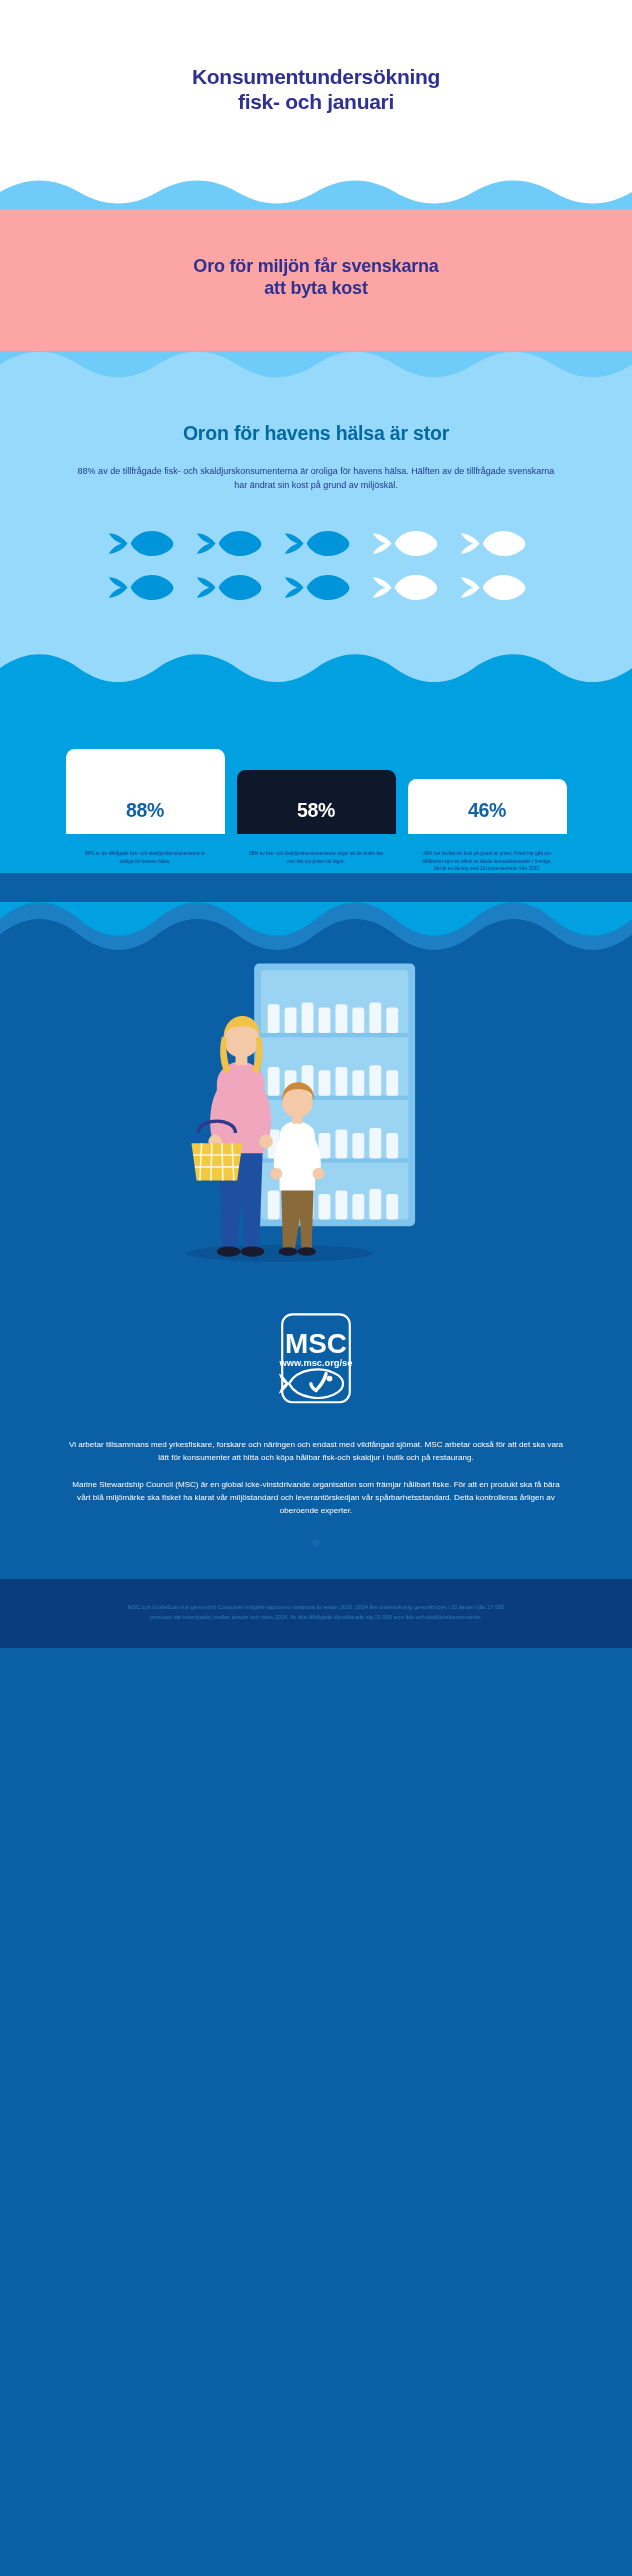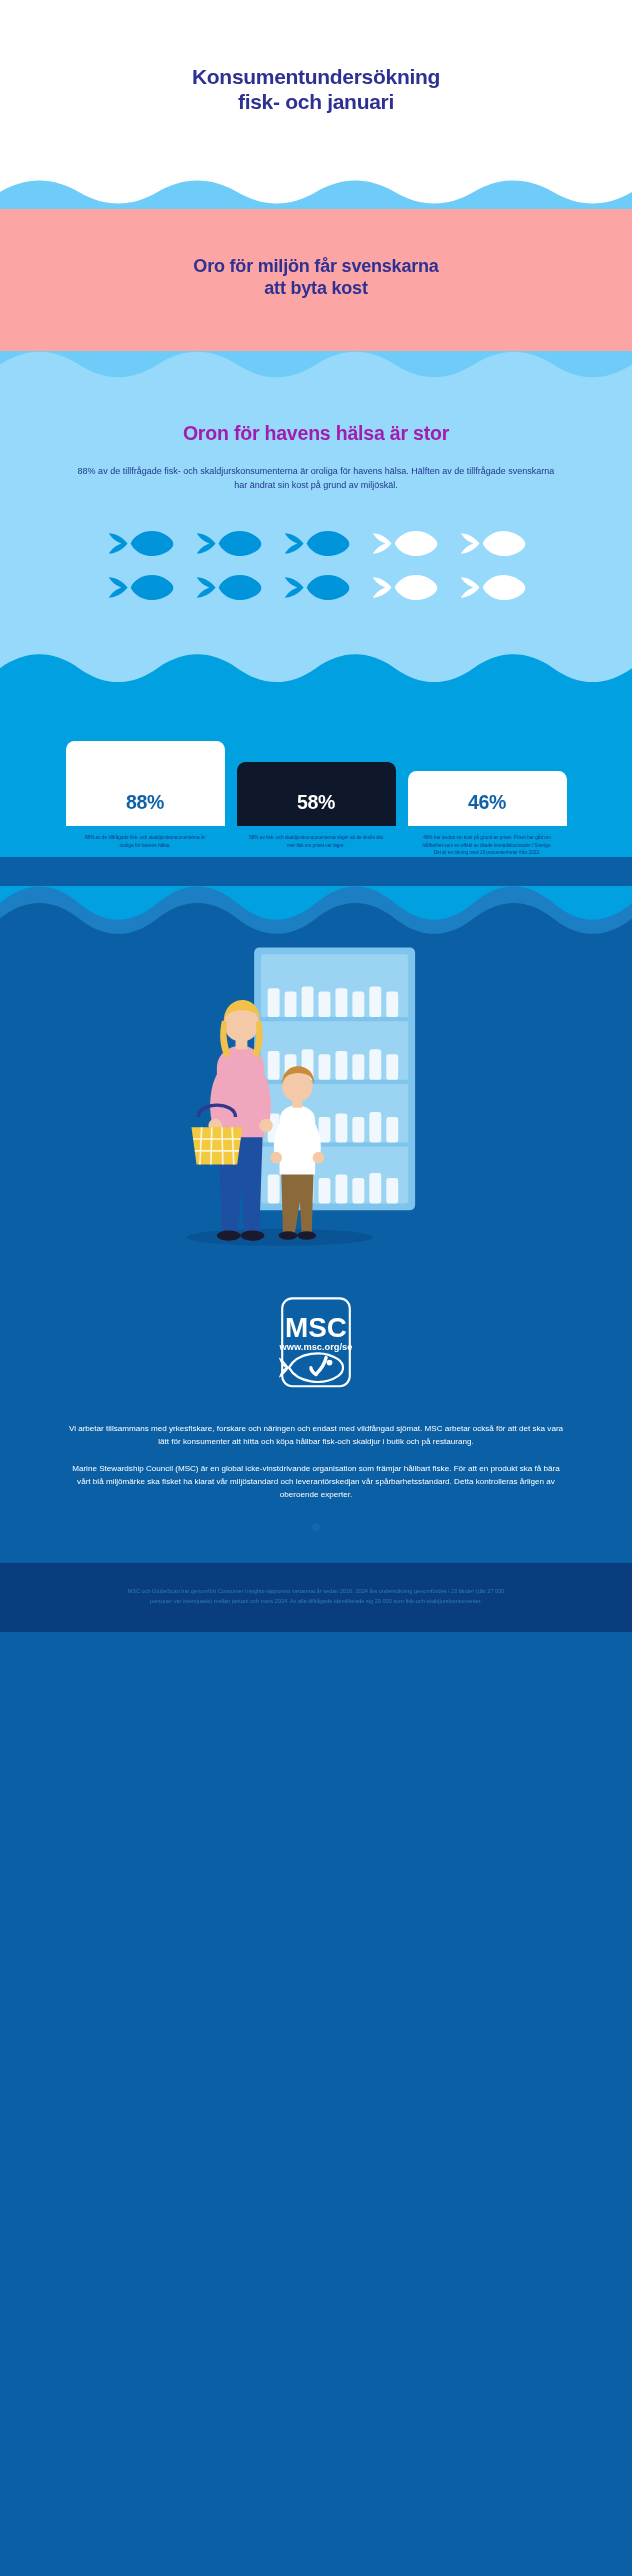--- a/index.html
+++ b/index.html
@@ -58,21 +58,21 @@
     width: 364px;
   }
 
   
   .sec-fish {
     background: #96d9fb;
     padding: 37px 0 46px 0;
     text-align: center;
   }
   .h2-navy-lg {
-    color: #a21caf;
+    color: #0369a1;
     font-weight: bold;
     font-size: 19.5px;
     letter-spacing: -0.2px;
   }
   .fish-sub {
     color: #22368c;
     font-size: 9px;
     line-height: 1.6;
     margin: 18.6px auto 0;
     width: 491px;
@@ -94,21 +94,21 @@
     margin-top: 39px;
   }
 
   
   .sec-bars {
     background: #00a0e1;
     padding: 51px 0 0 0;
   }
   .bars-row {
     width: 519px;
-    margin: 0 auto;
+    margin: 8px auto;
     display: flex;
     align-items: flex-end;
     justify-content: center;
     gap: 12px;
   }
   .bar-col { width: 159px; }
   .bar {
     border-radius: 8.5px 8.5px 0 0;
     display: flex;
     align-items: flex-end;

